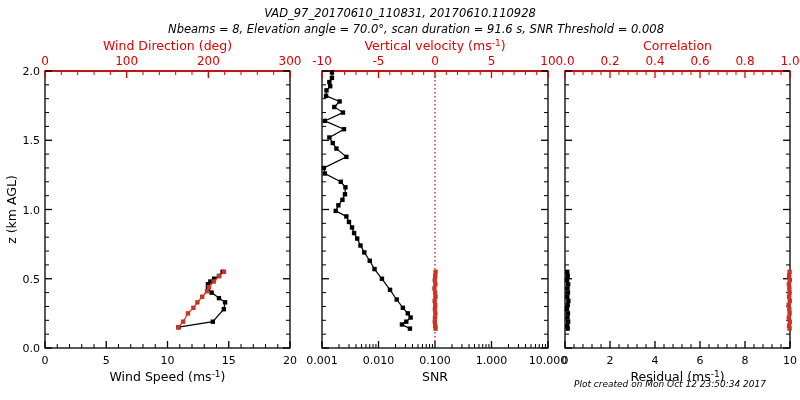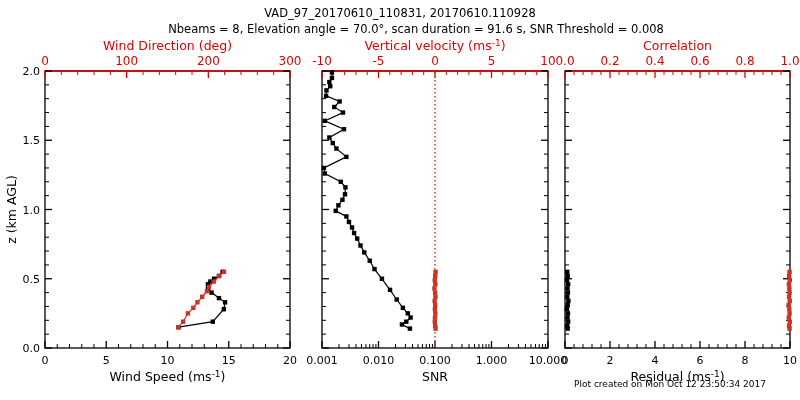--- a/index.html
+++ b/index.html
@@ -1,19 +1,19 @@
 <!DOCTYPE html>
 <html><head>
 <meta charset="utf-8">
 <style>
   html,body{margin:0;padding:0;background:#fff;}
   body{width:800px;height:400px;position:relative;overflow:hidden;
        font-family:"DejaVu Sans","Liberation Sans",sans-serif;color:#000;}
   .abs{position:absolute;}
-  .ctr{text-align:center;}
+  .ctr{text-align:center;font-style:italic;}
   #title1{left:0;top:6px;width:800px;font-size:11.5px;}
   #title2{left:0;top:22px;width:800px;font-size:11.5px;padding-left:16px;}
   #footer{left:540px;top:379px;width:260px;font-size:9px;text-align:center;}
   .svgpanel{position:absolute;left:0;top:0;}
 </style>
 </head>
 <body>
 
 <div class="abs ctr" id="title1">VAD_97_20170610_110831, 20170610.110928</div>
 <div class="abs ctr" id="title2">Nbeams = 8, Elevation angle = 70.0°, scan duration = 91.6 s, SNR Threshold = 0.008</div>

